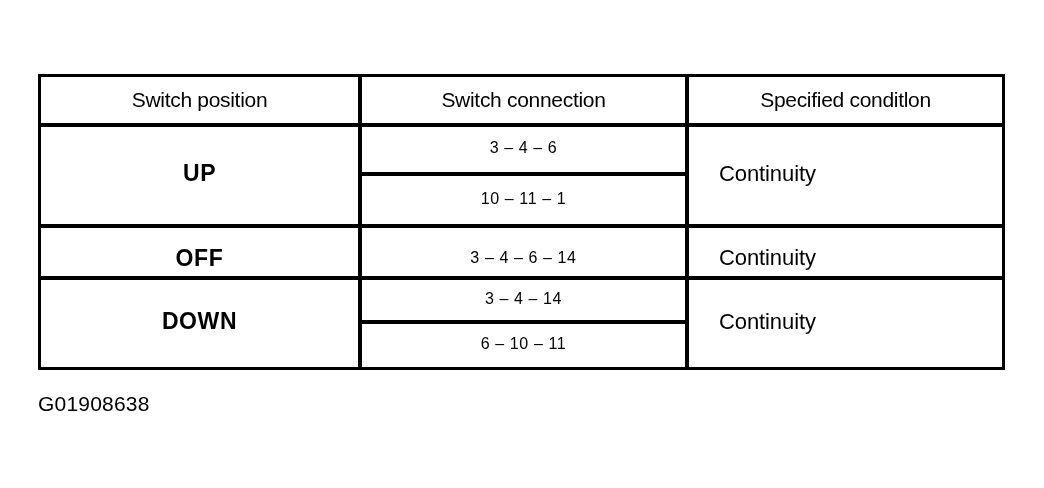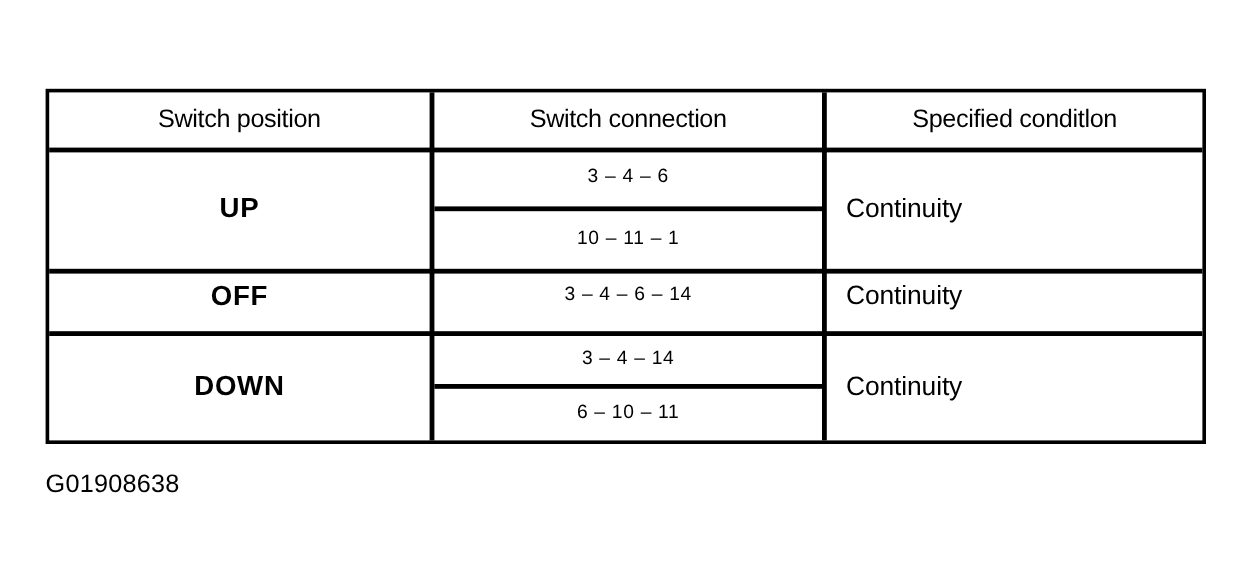--- a/index.html
+++ b/index.html
@@ -38,21 +38,21 @@
 
   
   .trow {
     position: absolute;
     left: 0;
     right: 0;
     box-sizing: border-box;
   }
   .trow-header { top: 0px;   height: 46px; }
   .trow-up     { top: 46px;  height: 101px; }
-  .trow-off    { top: 135px; height: 68px; }
+  .trow-off    { top: 147px; height: 68px; }
   .trow-down   { top: 199px; height: 91px; }
 
   
   .rowsep {
     position: absolute;
     left: 0;
     right: 0;
     height: 4px;
     background: #000000;
   }
@@ -75,21 +75,21 @@
   .cell {
     position: absolute;
     top: 0;
     bottom: 0;
     display: flex;
     align-items: center;
     box-sizing: border-box;
   }
   .cell-switch    { left: 0px;   width: 317px; justify-content: center; }
   .cell-tester    { left: 321px; width: 323px; justify-content: center; }
-  .cell-condition { left: 648px; right: 0px;   justify-content: flex-start; padding-left: 16px; }
+  .cell-condition { left: 648px; right: 0px;   justify-content: flex-start; padding-left: 30px; }
 
   
   .cell-tester.split {
     display: block;
     padding: 0;
   }
   .subcell {
     position: absolute;
     left: 0;
     right: 0;

